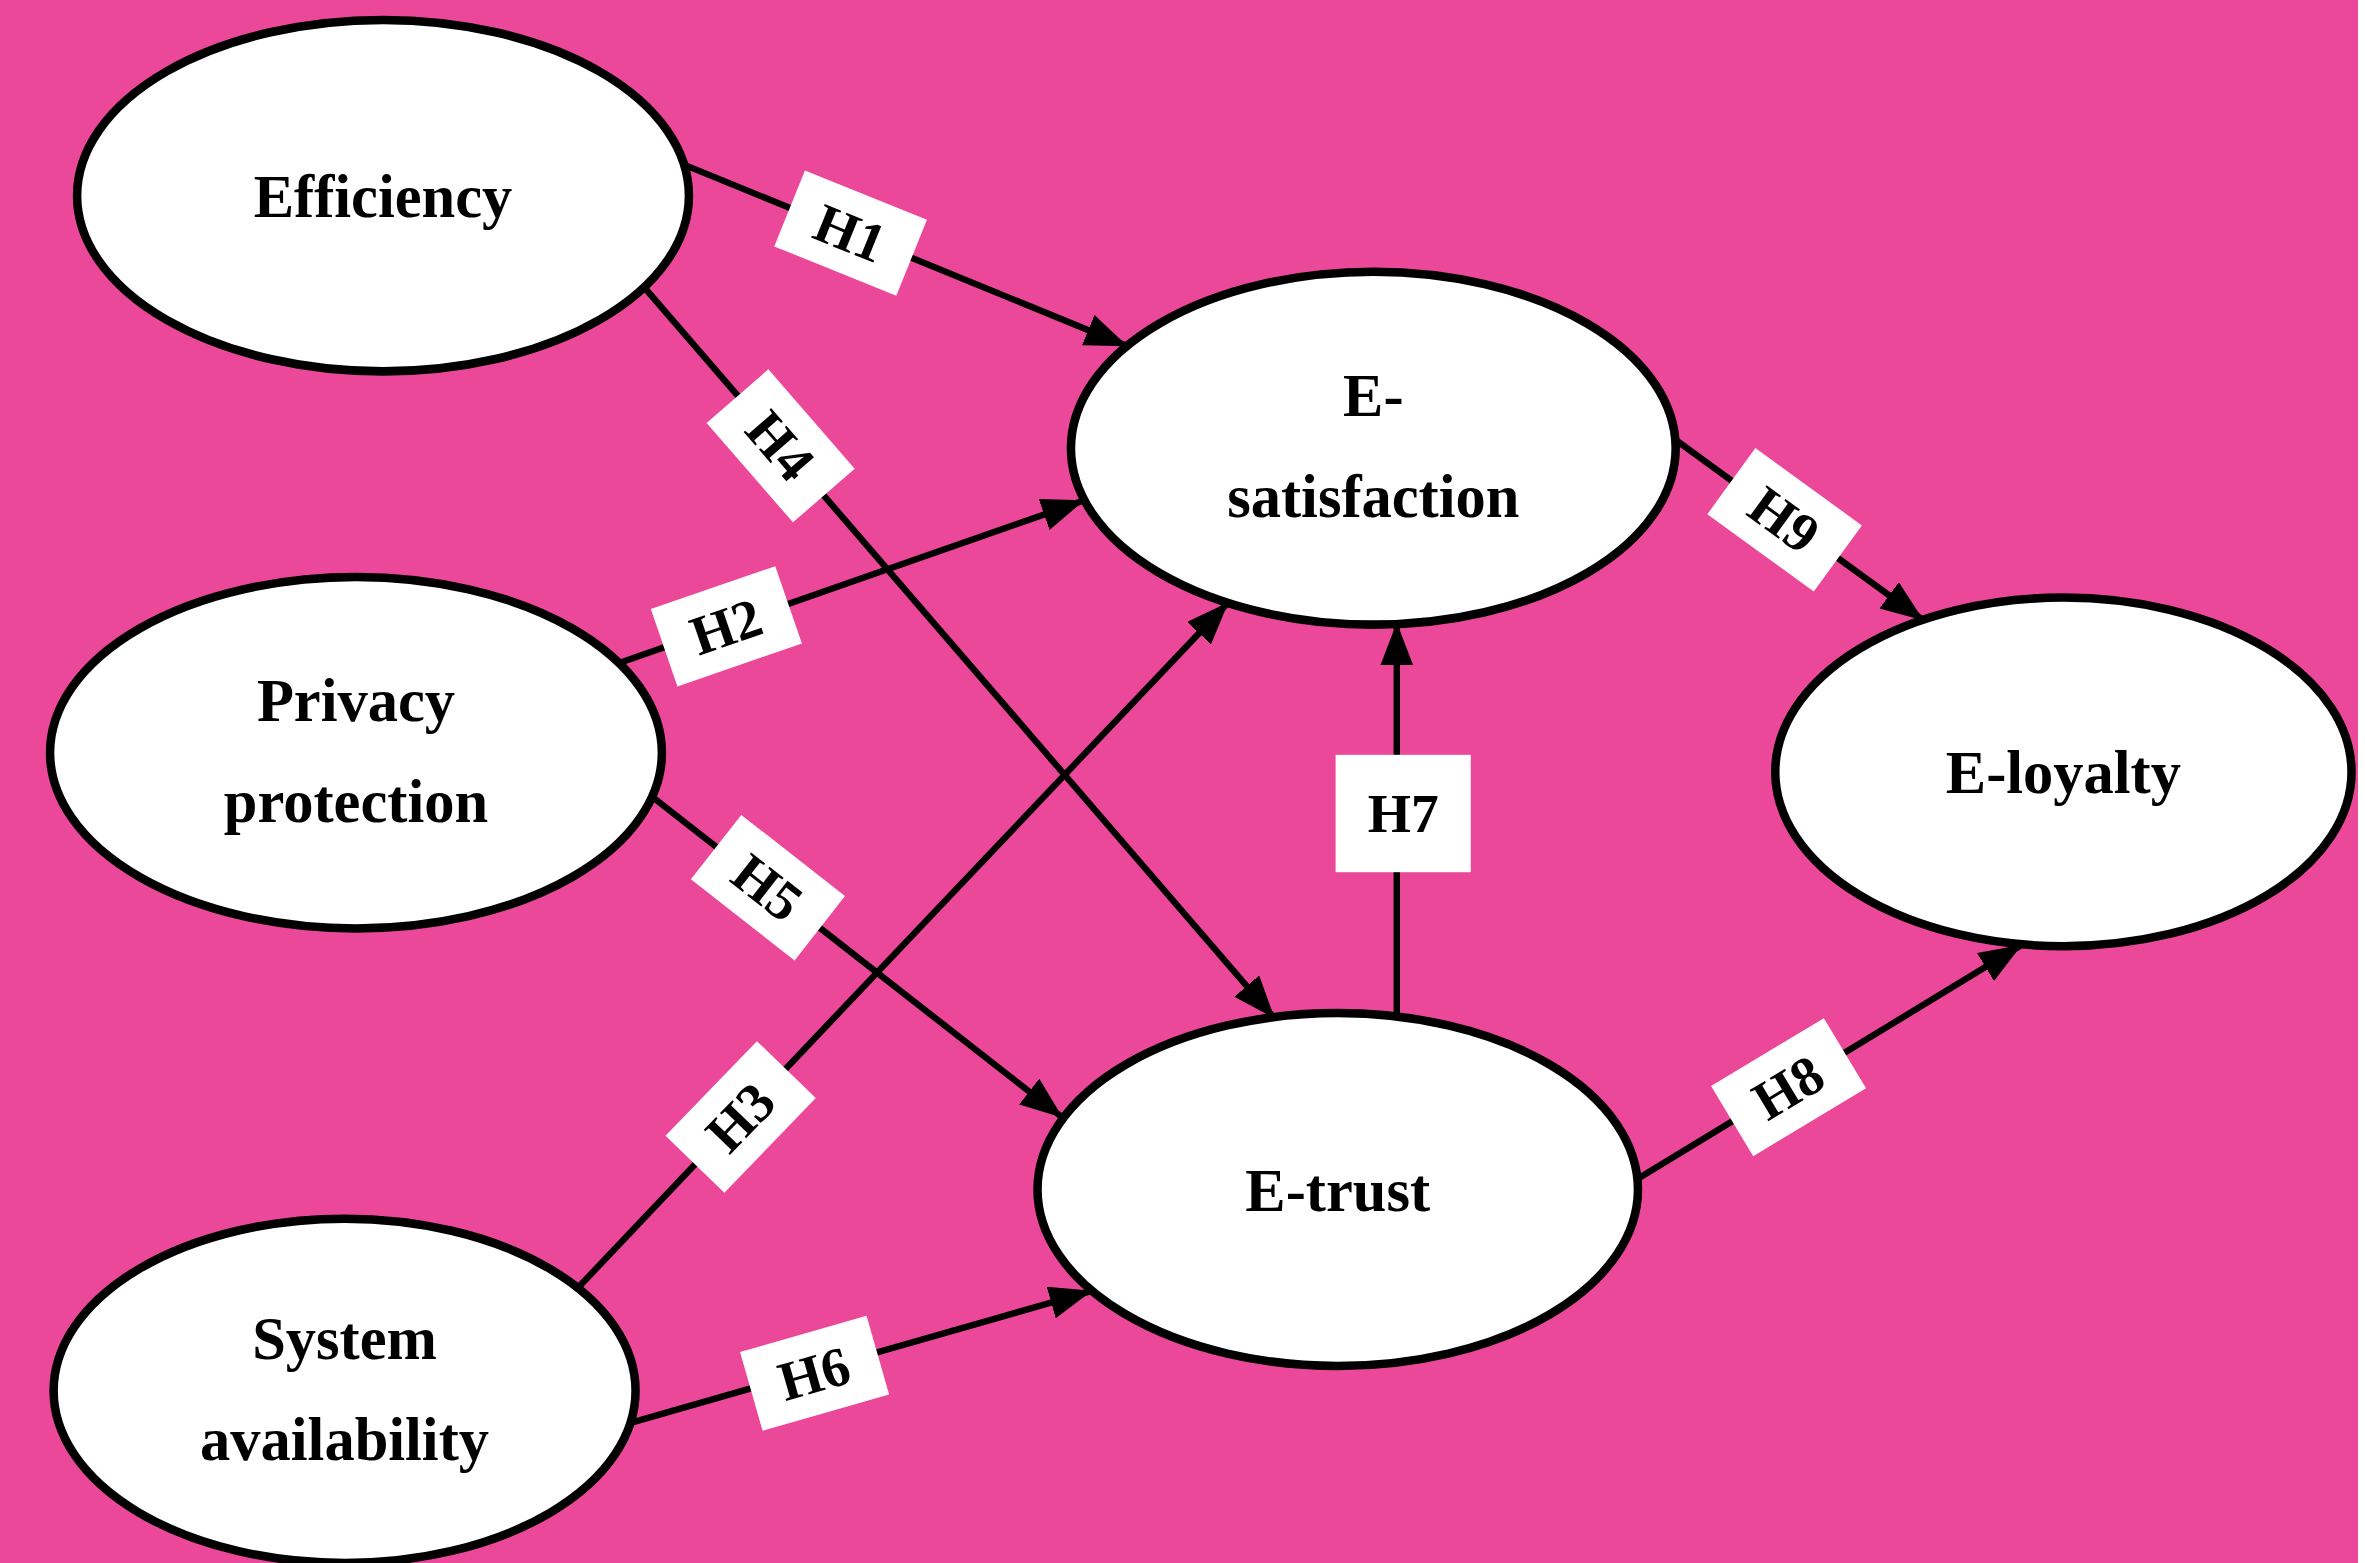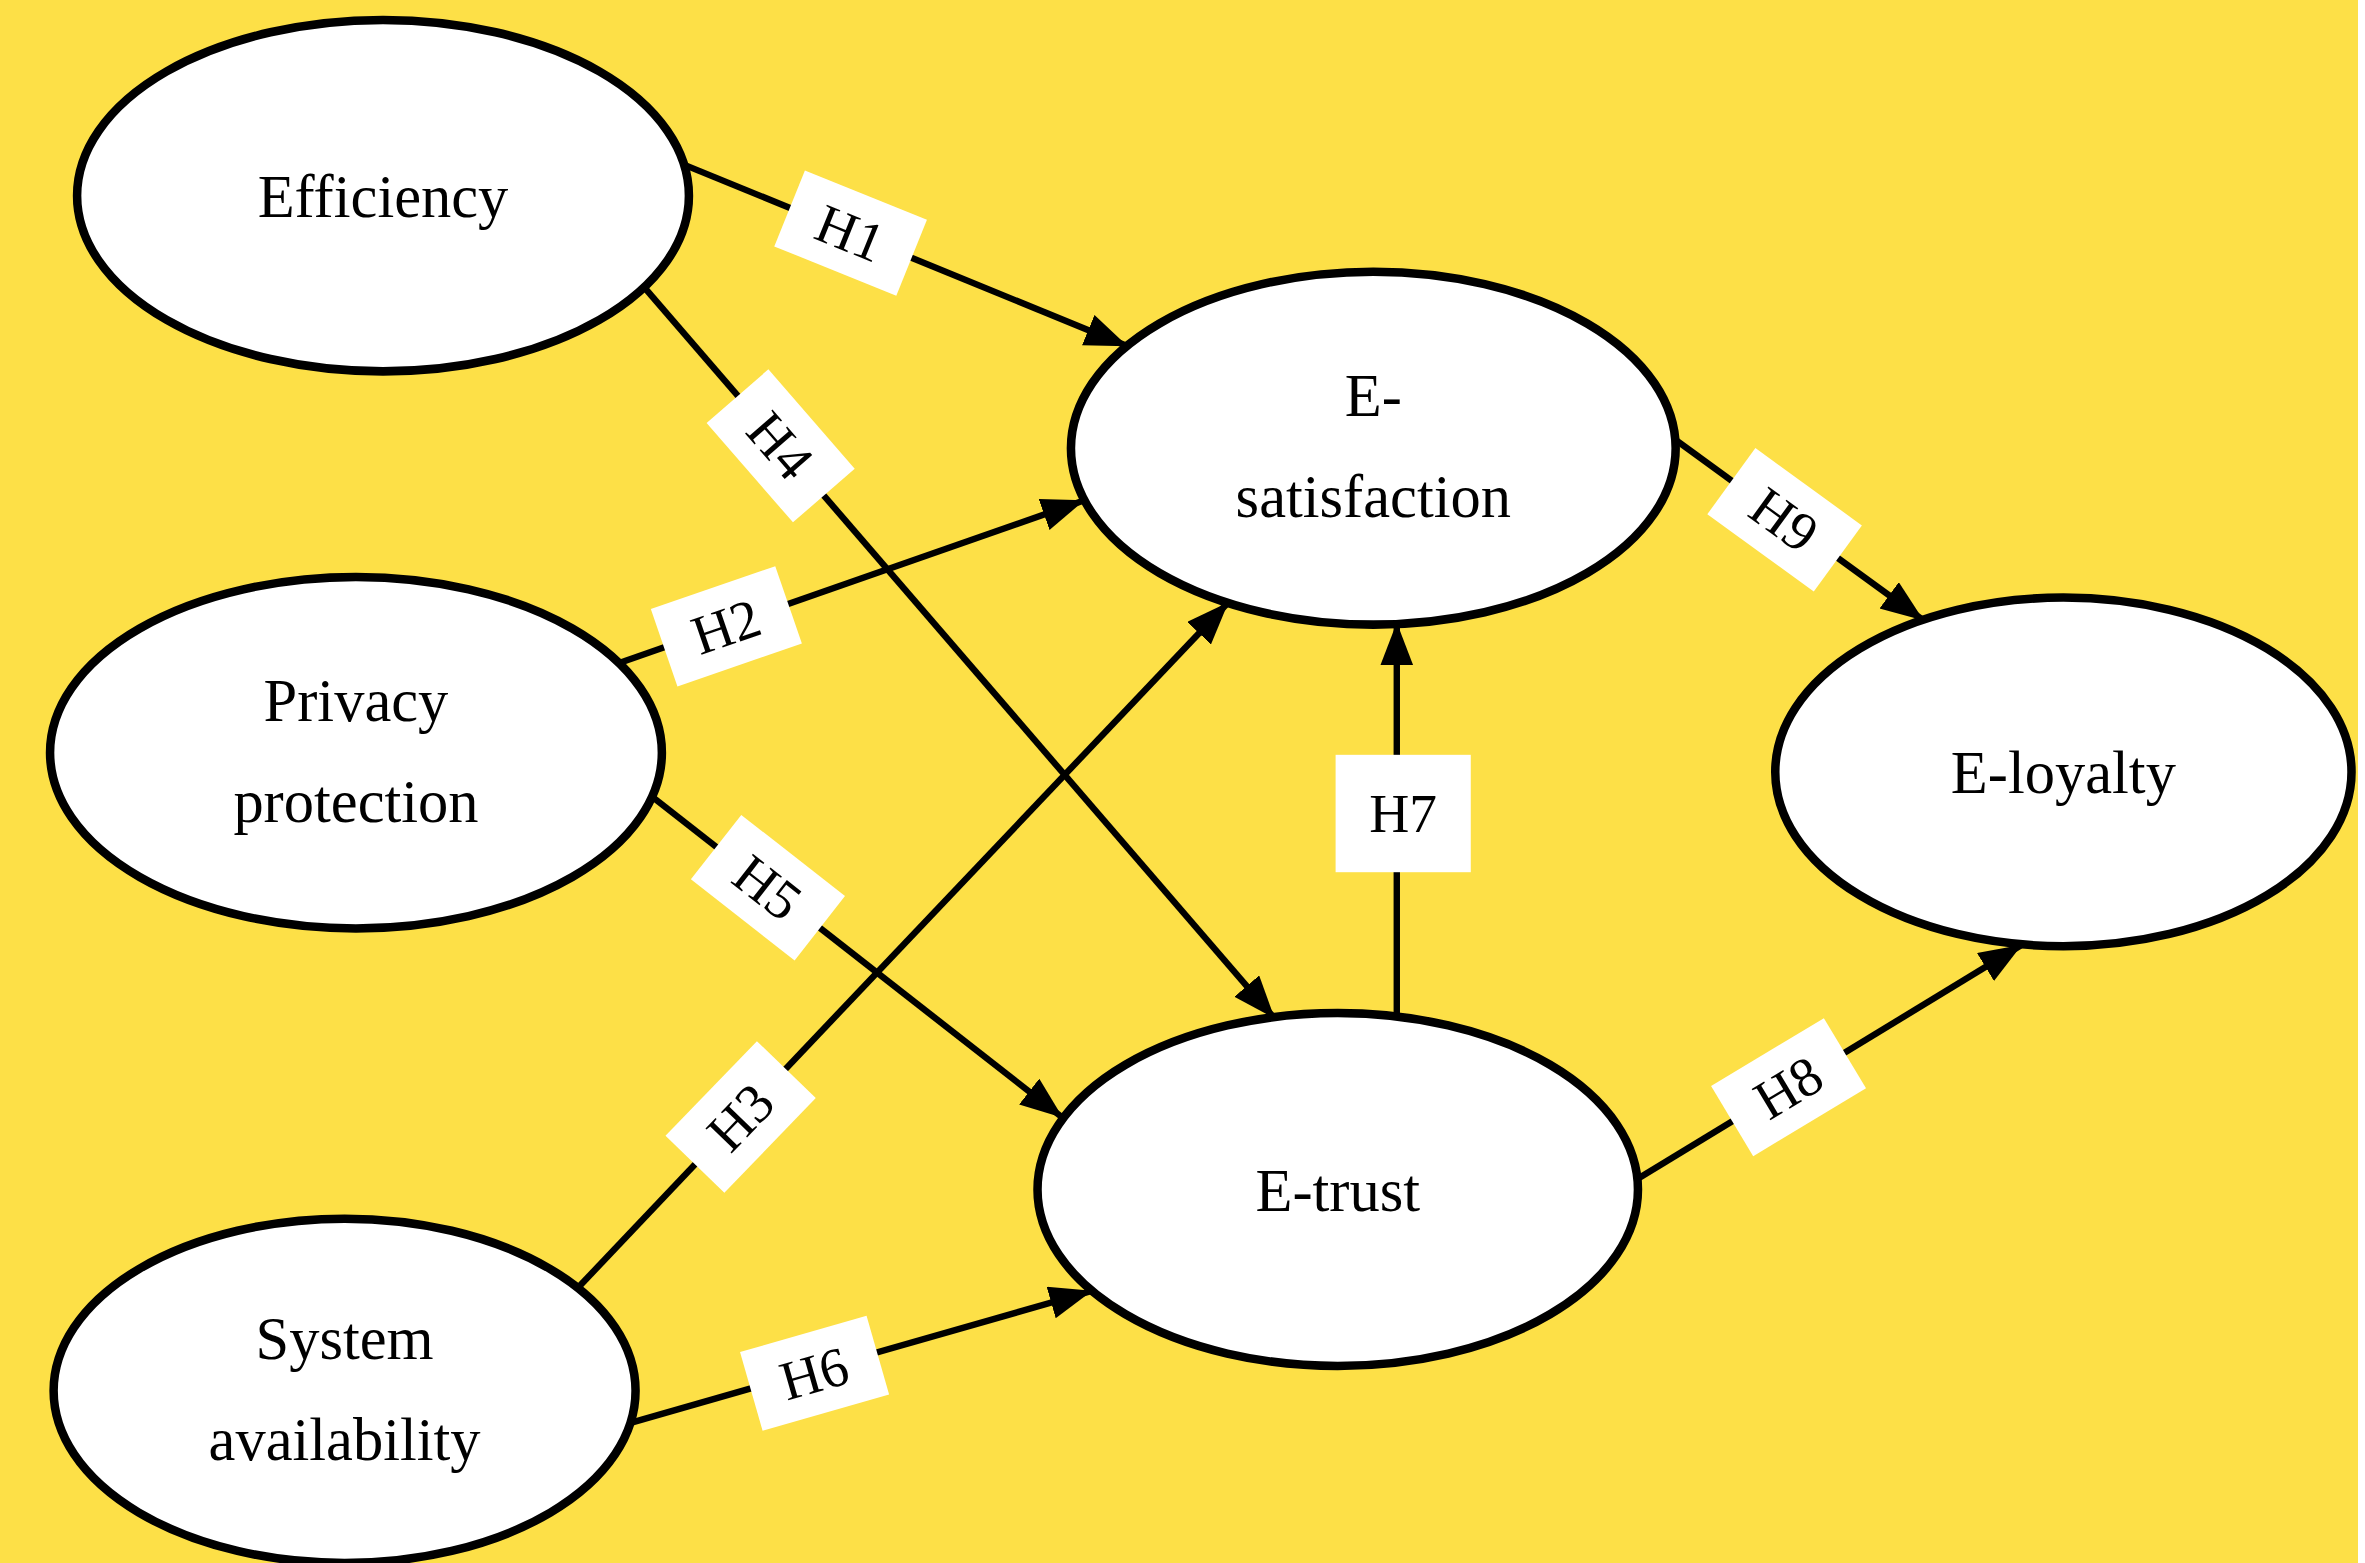--- a/index.html
+++ b/index.html
@@ -7,21 +7,22 @@
     padding: 0;
     background: #ffffff;
     width: 2366px;
     height: 1563px;
     font-family: "Liberation Serif", serif;
   }
   #stage {
     position: relative;
     width: 2358px;
     height: 1563px;
-    background: #fde047;
+    background: #ec4899;
+    font-weight: bold;
   }
   svg { display: block; }
   .node-ellipse {
     fill: #ffffff;
     stroke: #000000;
     stroke-width: 12px;
   }
   .edge-line {
     stroke: #000000;
     stroke-width: 9px;

